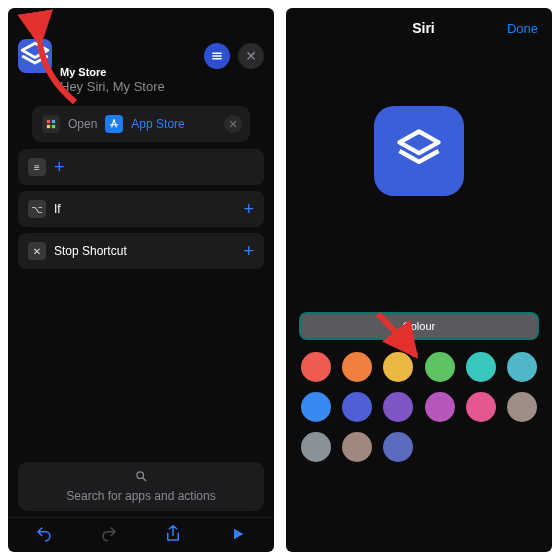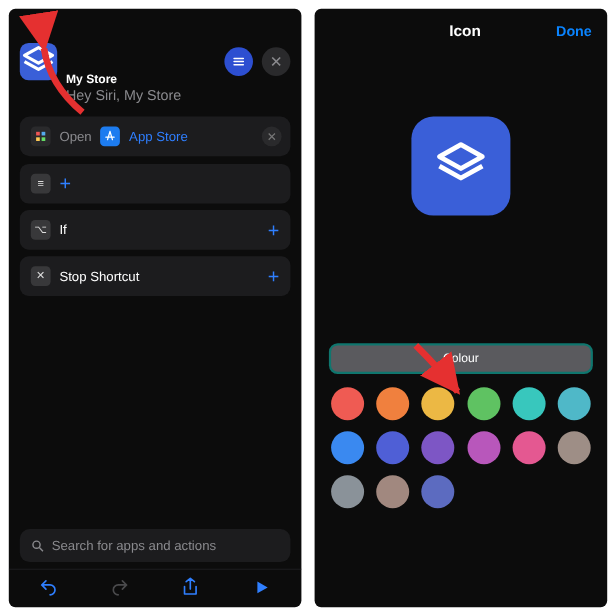--- a/index.html
+++ b/index.html
@@ -51,21 +51,21 @@
   .red-arrow {
     position:absolute;
     pointer-events:none;
   }
   .red-arrow.arr-left {
     left: 22px; top: 24px; width: 60px; height: 80px;
   }
   .red-arrow svg { width:100%; height:100%; overflow: visible; }
 
   .card-row {
-    margin: 4px 10px;
+    margin: 4px 24px;
     background:#1c1c1e;
     border-radius: 9px;
     display:flex; align-items:center;
     padding: 9px 10px;
     font-size: 12px;
     gap:8px;
     position:relative;
     min-height: 36px;
   }
   .small-box {
@@ -105,38 +105,38 @@
   .sugg-row .add { color:#2f7fff; font-size:18px; line-height:1; }
 
   .left-footer {
     margin-top:auto;
   }
   .search-bar {
     margin: 0 10px 6px;
     background:#1c1c1e; border-radius:9px;
     display:flex; align-items:center; gap:6px;
     padding: 8px 10px;
-    font-size:12px; color:#8a8a8e;
+    font-size:12px; color:#8a8a8e;flex-direction:column;
   }
   .toolbar {
     display:flex; align-items:center; justify-content:space-around;
     padding: 6px 4px 8px;
     border-top:1px solid #1c1c1e;
   }
   .tb-btn { width:32px; display:flex; justify-content:center; color:#2f7fff; }
   .tb-btn.disabled { color:#4a4a4c; }
 
   
   .right-header {
     display:flex; align-items:center; justify-content:space-between;
     padding: 12px 14px;
   }
   .right-header .spacer { width:40px; }
   .right-header .title { font-size:14px; font-weight:600; }
-  .right-header .done  { color:#0a84ff; font-size:13px; font-weight:700;text-align:center; }
+  .right-header .done  { color:#0a84ff; font-size:13px; font-weight:400;text-align:center; }
 
   .icon-preview {
     width:90px;height:90px; margin: 58px auto 0;
     background:#3a5fd8; border-radius:20px;
     display:flex;align-items:center;justify-content:center;
   }
   .icon-preview svg { width:52px; height:52px; }
 
   .segmented {
     margin: 116px auto 0;
@@ -270,21 +270,21 @@
           </svg>
       </div>
     </div>
   </div>
 </div>
 
 <div class="phone">
 
   <div class="right-header">
     <div class="spacer"></div>
-    <div class="title">Icon</div>
+    <div class="title">Siri</div>
     <div class="done">Done</div>
   </div>
 
   <div class="icon-preview">
     <svg viewBox="0 0 24 24">
       <path d="M12 3 3 8l9 5 9-5-9-5Zm-9 9 9 5 9-5" fill="none" stroke="#fff" stroke-width="2" stroke-linejoin="round"></path>
     </svg>
   </div>
 
   <div class="segmented">

